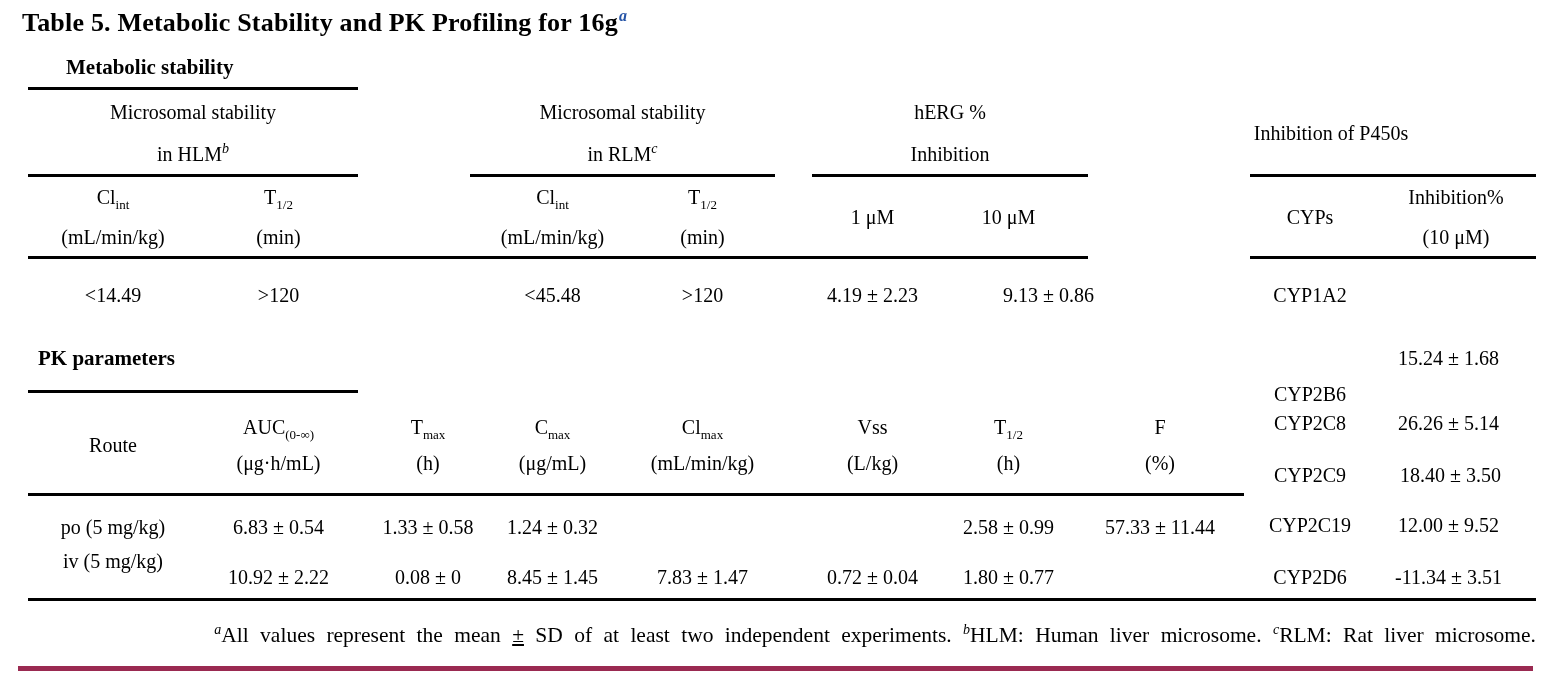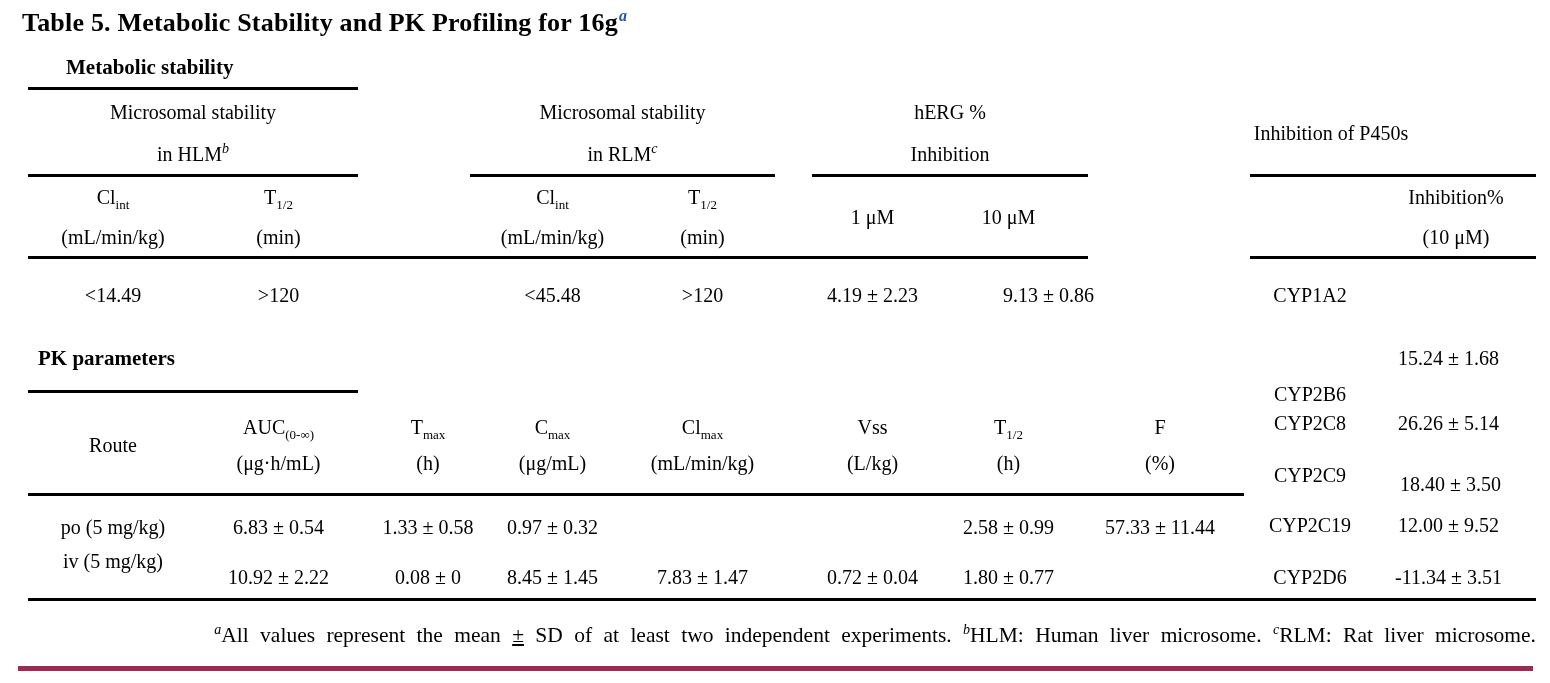--- a/index.html
+++ b/index.html
@@ -83,20 +83,23 @@
     <div><span>T</span><sub>1/2</sub></div>
     <div>(min)</div>
   </div>
   <div class="cell mid" style="left:805px; top:184px; width:135px; height:66px;">
     <div>1 μM</div>
   </div>
   <div class="cell mid" style="left:940px; top:184px; width:137px; height:66px;">
     <div>10 μM</div>
   </div>
 
+  <div class="cell mid" style="left:1250px; top:184px; width:120px; height:66px;">
+    <div>CYPs</div>
+  </div>
   <div class="cell two" style="left:1376px; top:184px; width:160px; height:66px;">
     <div>Inhibition%</div>
     <div>(10 μM)</div>
   </div>
 
   <div class="cell" style="left:28px;  top:282px; width:170px;">&lt;14.49</div>
   <div class="cell" style="left:196px; top:282px; width:165px;">&gt;120</div>
   <div class="cell" style="left:465px; top:282px; width:175px;">&lt;45.48</div>
   <div class="cell" style="left:635px; top:282px; width:135px;">&gt;120</div>
   <div class="cell" style="left:805px; top:282px; width:135px;">4.19 ± 2.23</div>
@@ -132,42 +135,42 @@
     <div>(h)</div>
   </div>
   <div class="cell two" style="left:1090px; top:414px; width:140px; height:62px;">
     <div><span>F</span><sub></sub></div>
     <div>(%)</div>
   </div>
 
   <div class="cell" style="left:28px;   top:514px; width:170px;">po (5 mg/kg)</div>
   <div class="cell" style="left:196px;  top:514px; width:165px;">6.83 ± 0.54</div>
   <div class="cell" style="left:345px;  top:514px; width:166px;">1.33 ± 0.58</div>
-  <div class="cell" style="left:465px;  top:514px; width:175px;">0.97 ± 0.32</div>
+  <div class="cell" style="left:465px;  top:514px; width:175px;">1.24 ± 0.32</div>
   <div class="cell" style="left:635px;  top:514px; width:135px;"></div>
   <div class="cell" style="left:805px;  top:514px; width:135px;"></div>
   <div class="cell" style="left:940px;  top:514px; width:137px;">2.58 ± 0.99</div>
   <div class="cell" style="left:1090px; top:514px; width:140px;">57.33 ± 11.44</div>
 
   <div class="cell" style="left:28px;   top:548px; width:170px;">iv (5 mg/kg)</div>
   <div class="cell" style="left:196px;  top:564px; width:165px;">10.92 ± 2.22</div>
   <div class="cell" style="left:345px;  top:564px; width:166px;">0.08 ± 0</div>
   <div class="cell" style="left:465px;  top:564px; width:175px;">8.45 ± 1.45</div>
   <div class="cell" style="left:635px;  top:564px; width:135px;">7.83 ± 1.47</div>
   <div class="cell" style="left:805px;  top:564px; width:135px;">0.72 ± 0.04</div>
   <div class="cell" style="left:940px;  top:564px; width:137px;">1.80 ± 0.77</div>
   <div class="cell" style="left:1090px; top:564px; width:140px;"></div>
 
   <div class="cell" style="left:1250px; top:282px; width:120px;">CYP1A2</div>
   <div class="cell" style="left:1250px; top:345px; width:120px;margin-top:36px;">CYP2B6</div>
   <div class="cell" style="left:1366px; top:345px; width:165px;">15.24 ± 1.68</div>
   <div class="cell" style="left:1250px; top:410px; width:120px;">CYP2C8</div>
   <div class="cell" style="left:1366px; top:410px; width:165px;">26.26 ± 5.14</div>
   <div class="cell" style="left:1250px; top:462px; width:120px;">CYP2C9</div>
-  <div class="cell" style="left:1368px; top:462px; width:165px;margin-top:9px;">18.40 ± 3.50</div>
+  <div class="cell" style="left:1368px; top:462px; width:165px;">18.40 ± 3.50</div>
   <div class="cell" style="left:1250px; top:512px; width:120px;">CYP2C19</div>
   <div class="cell" style="left:1366px; top:512px; width:165px;">12.00 ± 9.52</div>
   <div class="cell" style="left:1250px; top:564px; width:120px;">CYP2D6</div>
   <div class="cell" style="left:1366px; top:564px; width:165px;">-11.34 ± 3.51</div>
 
   <div class="rule" style="left:28px;   top:87px;  width:330px;"></div>
   <div class="rule" style="left:28px;   top:174px; width:330px;"></div>
   <div class="rule" style="left:470px;  top:174px; width:305px;"></div>
   <div class="rule" style="left:812px;  top:174px; width:276px;"></div>
   <div class="rule" style="left:1250px; top:174px; width:286px;"></div>

